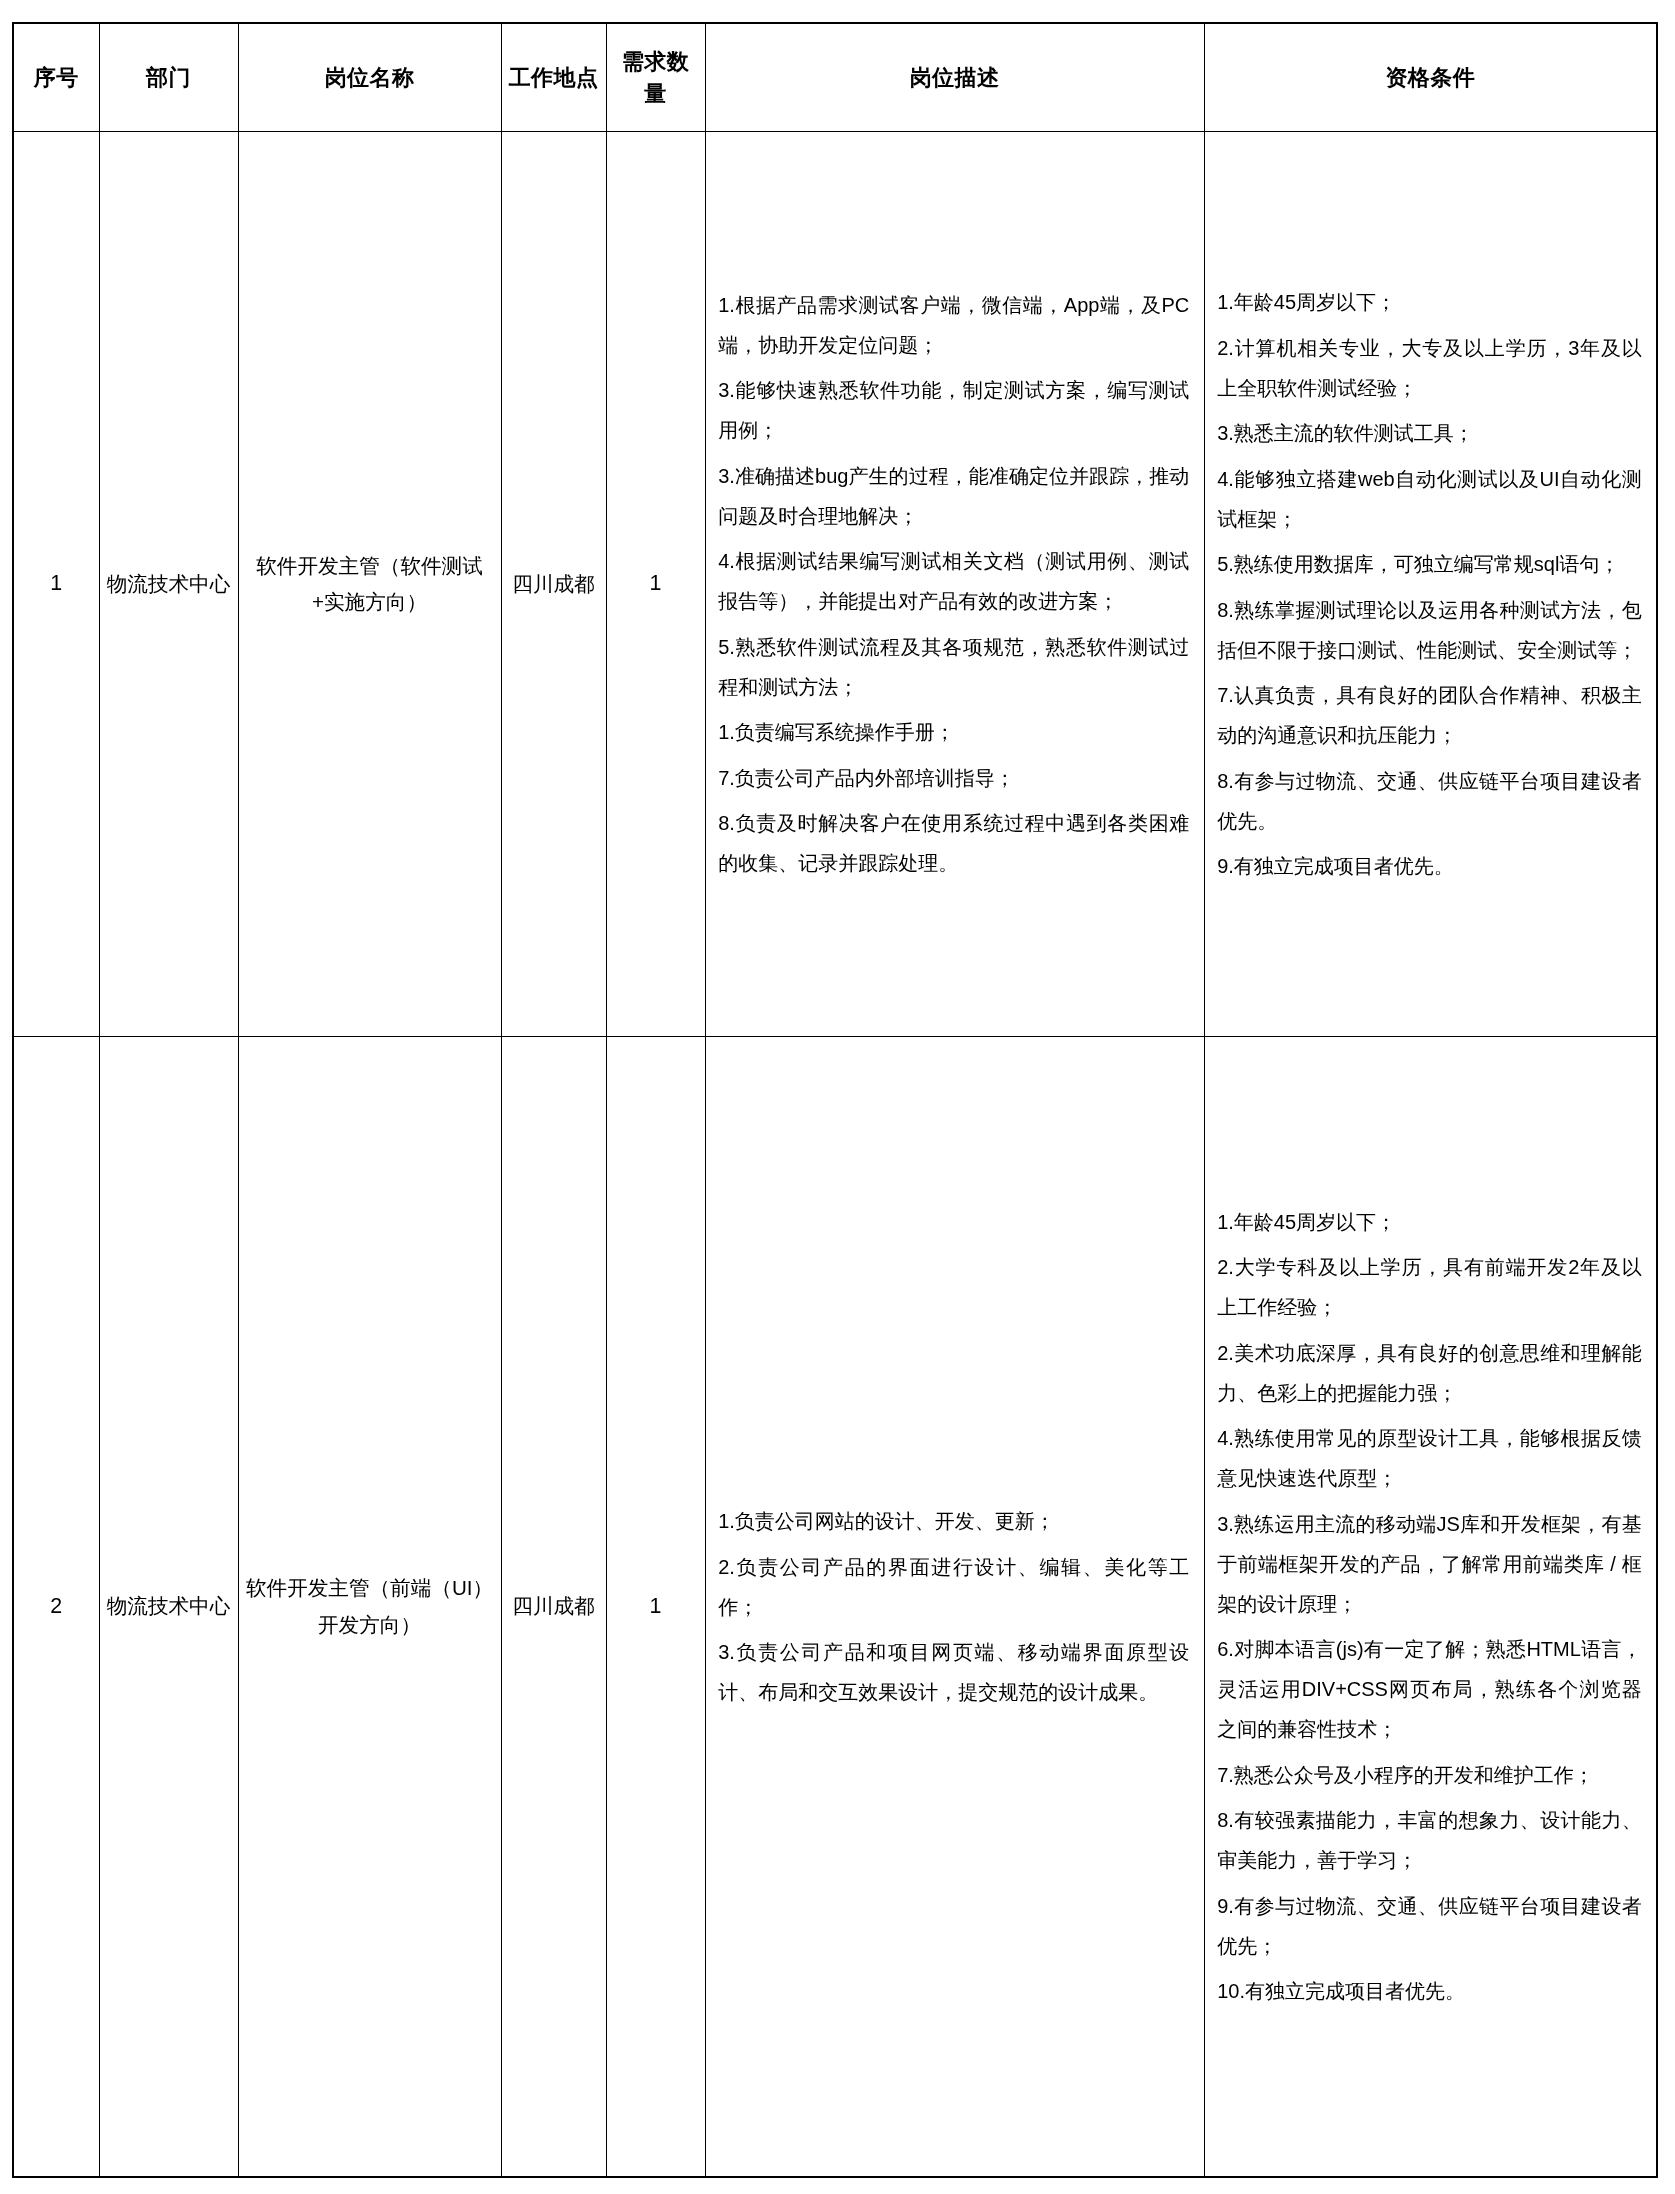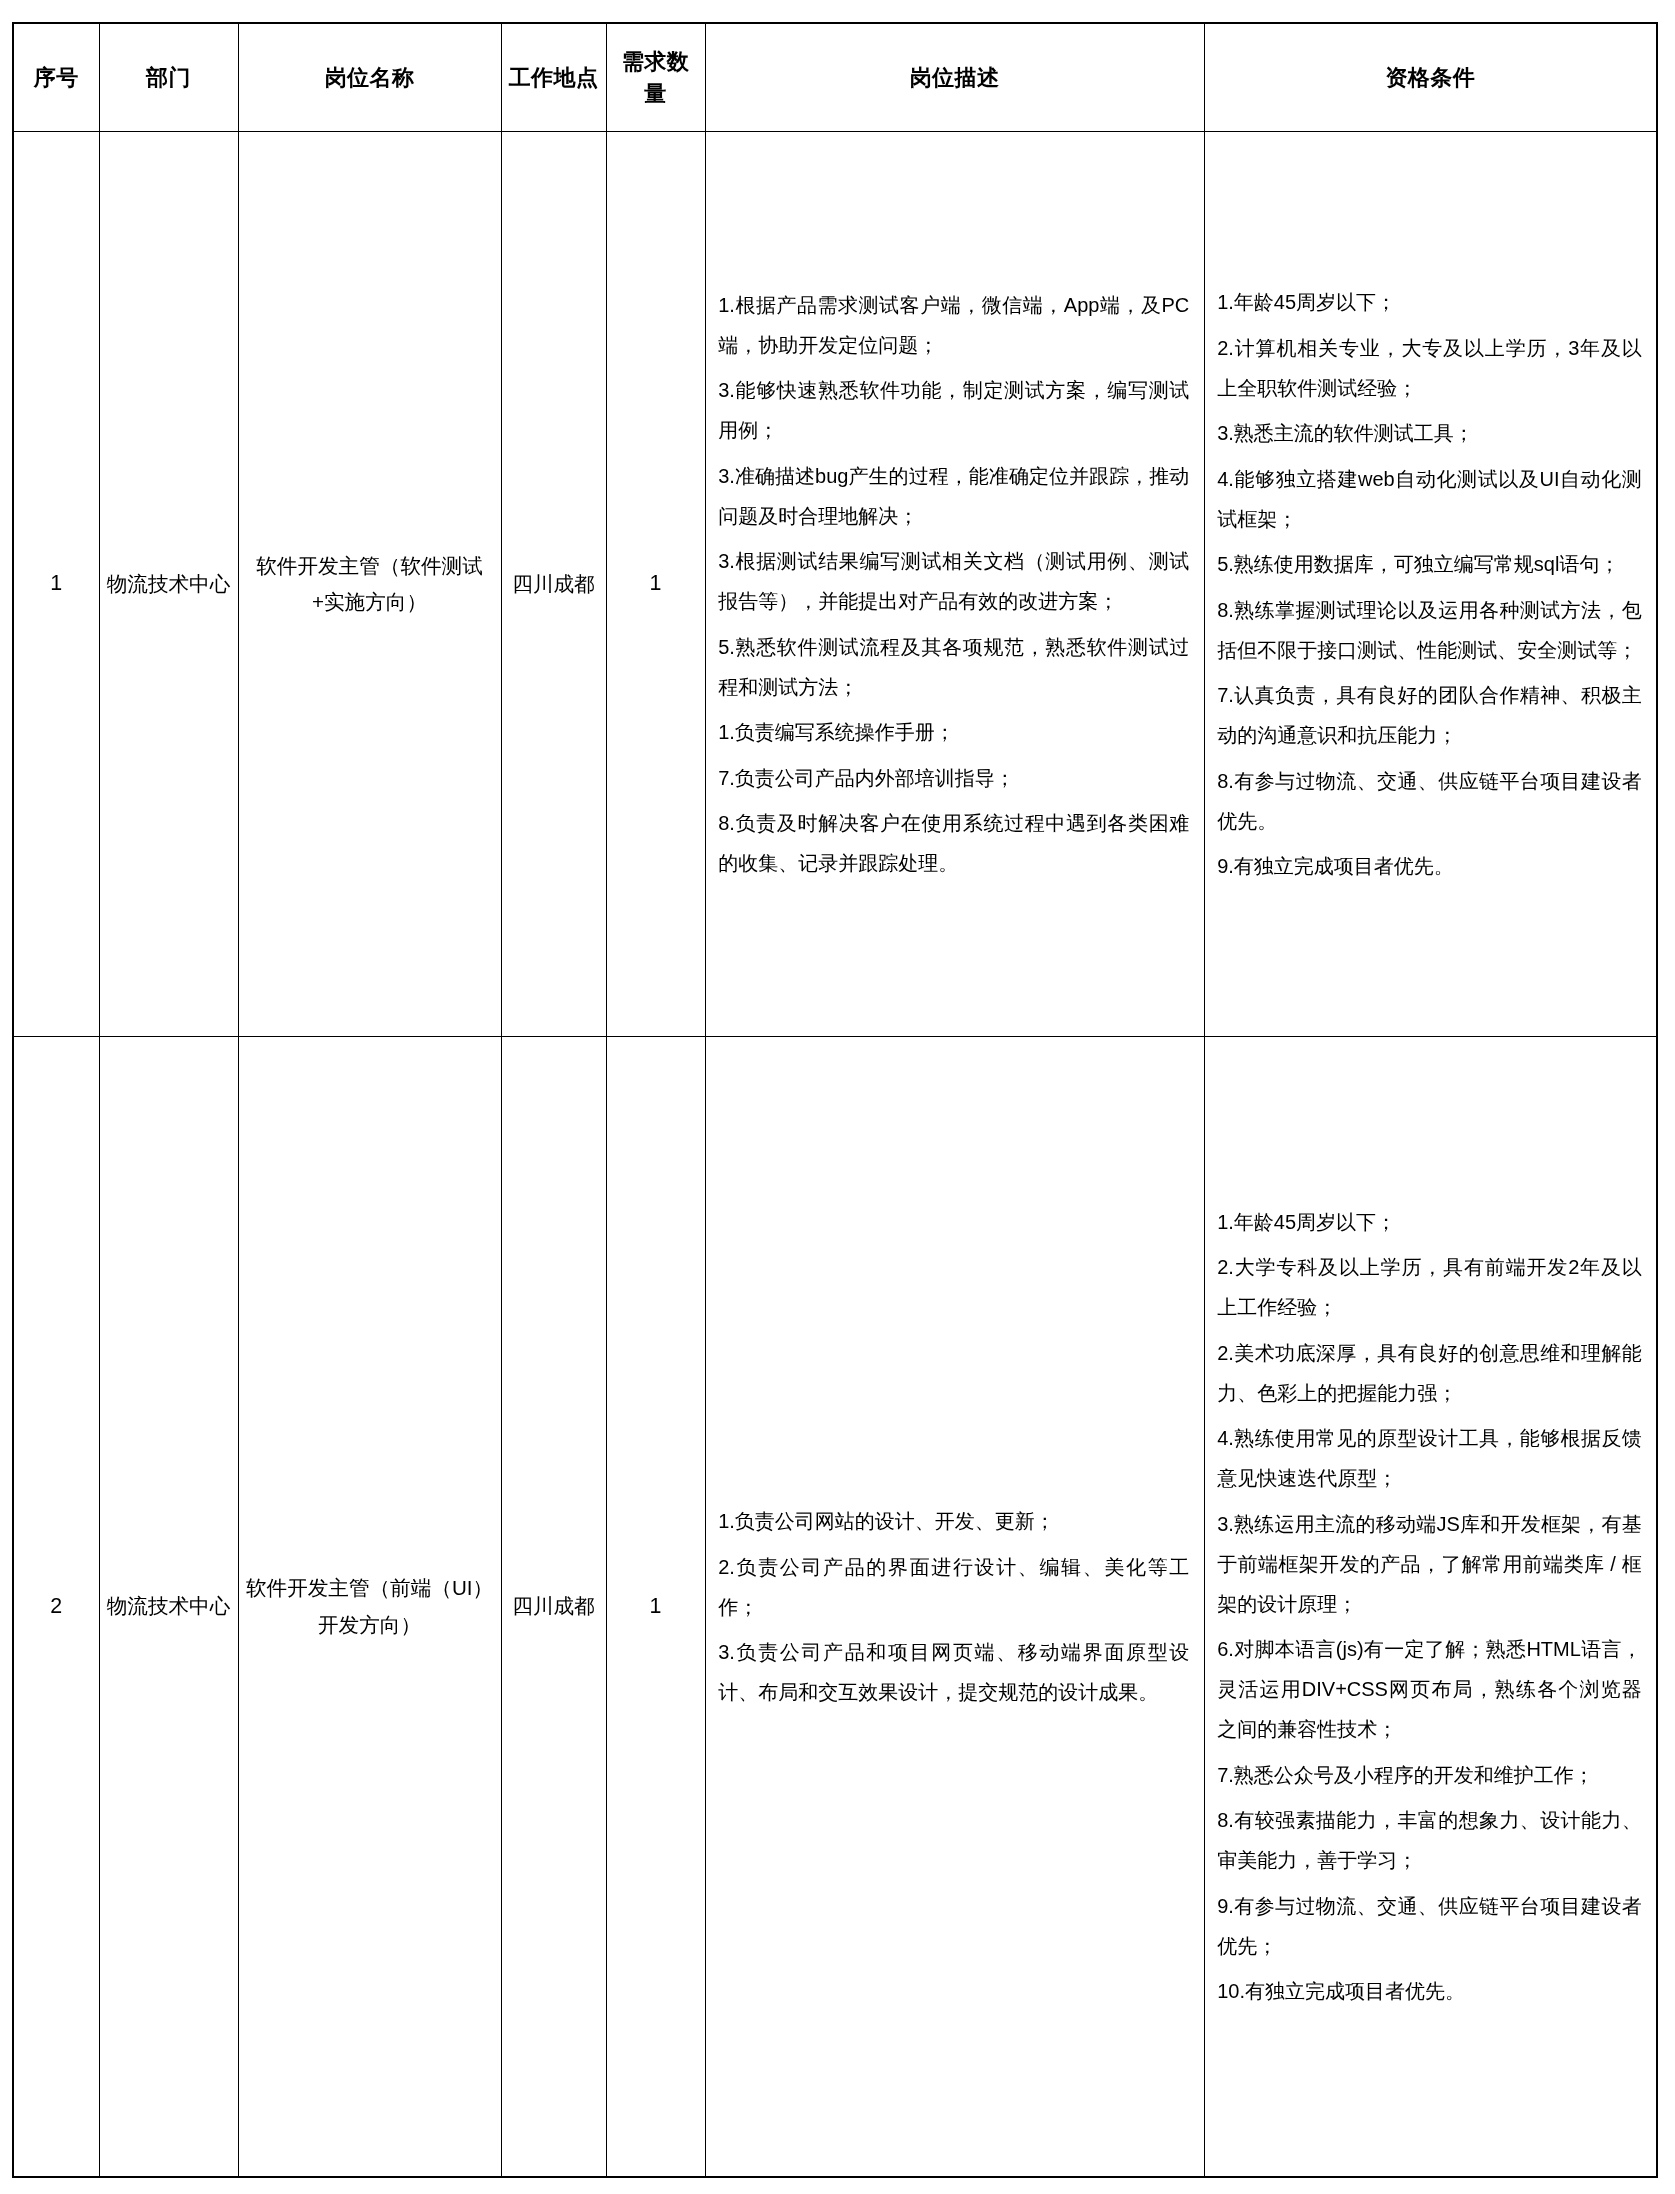--- a/index.html
+++ b/index.html
@@ -174,21 +174,21 @@
             <span class="cell-txt">四川成都</span>
           </td>
           <td class="center num">
             <span class="cell-txt">1</span>
           </td>
           <td class="para">
             <span class="para-inner">
                 <p>1.根据产品需求测试客户端，微信端，App端，及PC端，协助开发定位问题；</p>
                 <p>3.能够快速熟悉软件功能，制定测试方案，编写测试用例；</p>
                 <p>3.准确描述bug产生的过程，能准确定位并跟踪，推动问题及时合理地解决；</p>
-                <p>3.根据测试结果编写测试相关文档（测试用例、测试报告等），并能提出对产品有效的改进方案；</p>
+                <p>4.根据测试结果编写测试相关文档（测试用例、测试报告等），并能提出对产品有效的改进方案；</p>
                 <p>5.熟悉软件测试流程及其各项规范，熟悉软件测试过程和测试方法；</p>
                 <p>1.负责编写系统操作手册；</p>
                 <p>7.负责公司产品内外部培训指导；</p>
                 <p>8.负责及时解决客户在使用系统过程中遇到各类困难的收集、记录并跟踪处理。</p>
               </span>
           </td>
           <td class="para">
             <span class="para-inner">
                 <p>1.年龄45周岁以下；</p>
                 <p>2.计算机相关专业，大专及以上学历，3年及以上全职软件测试经验；</p>

